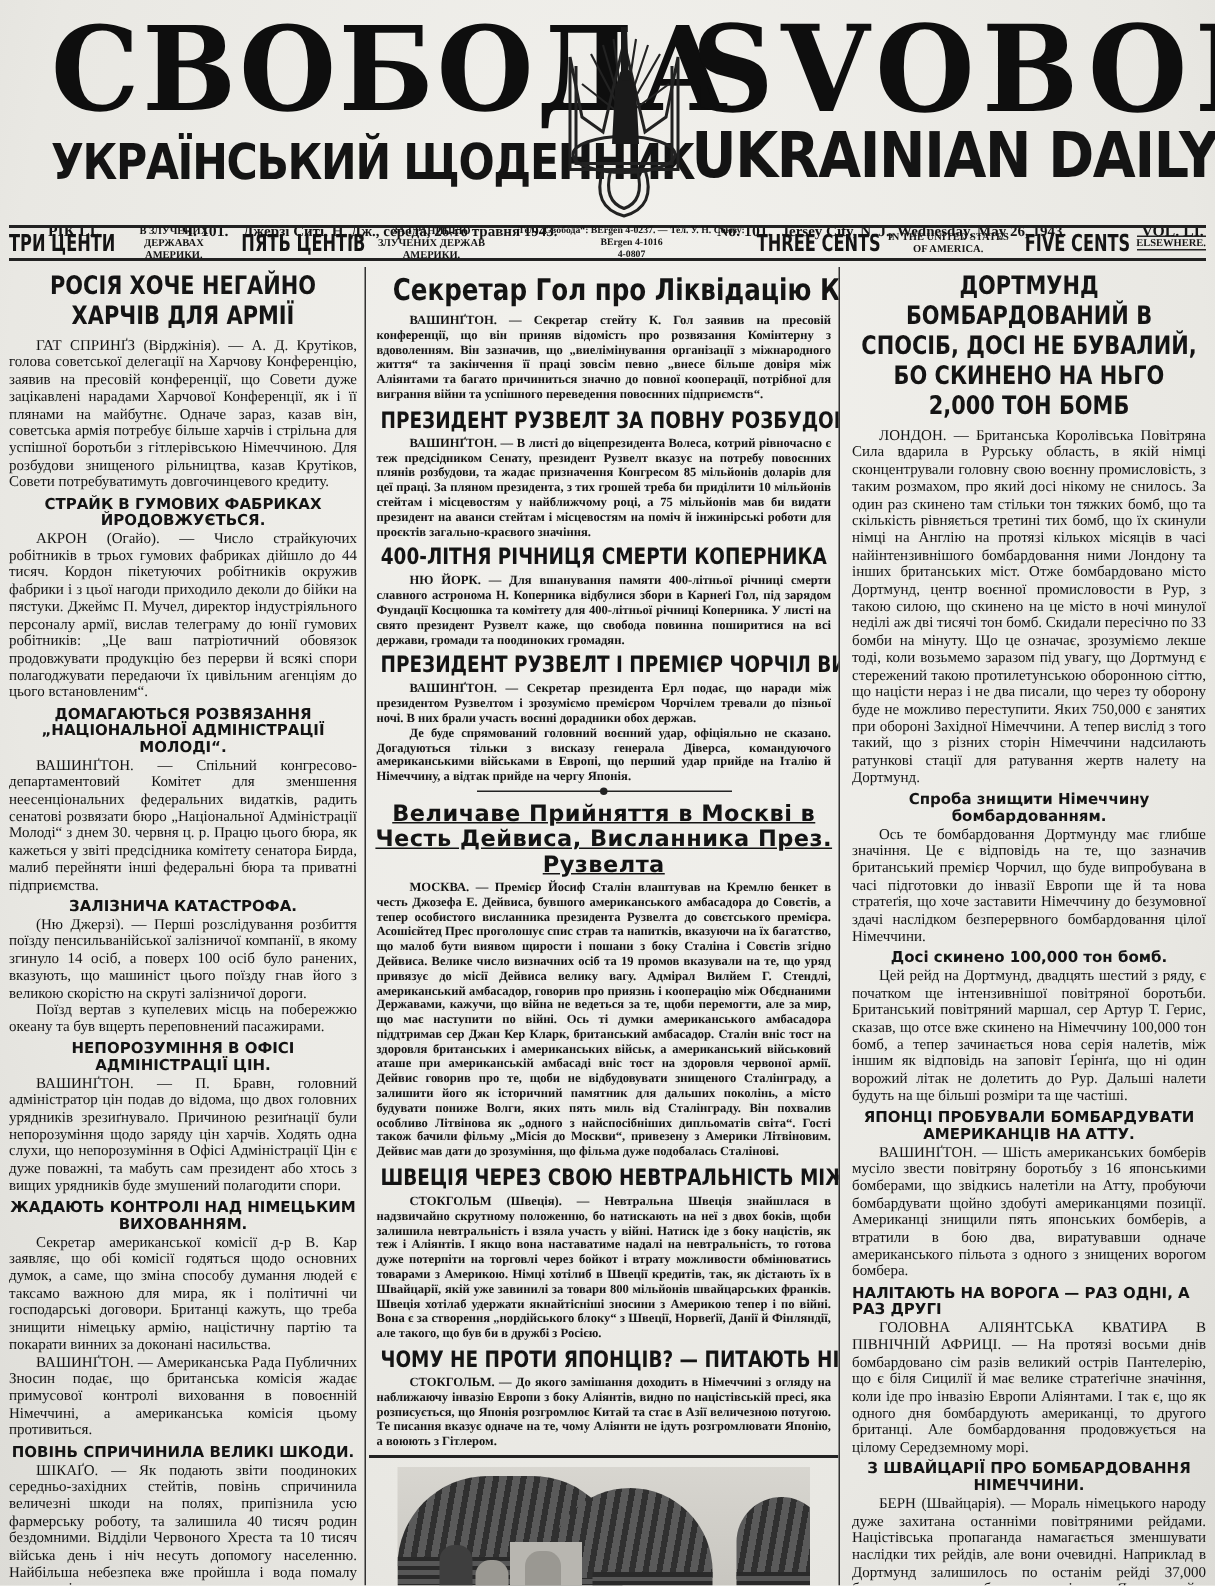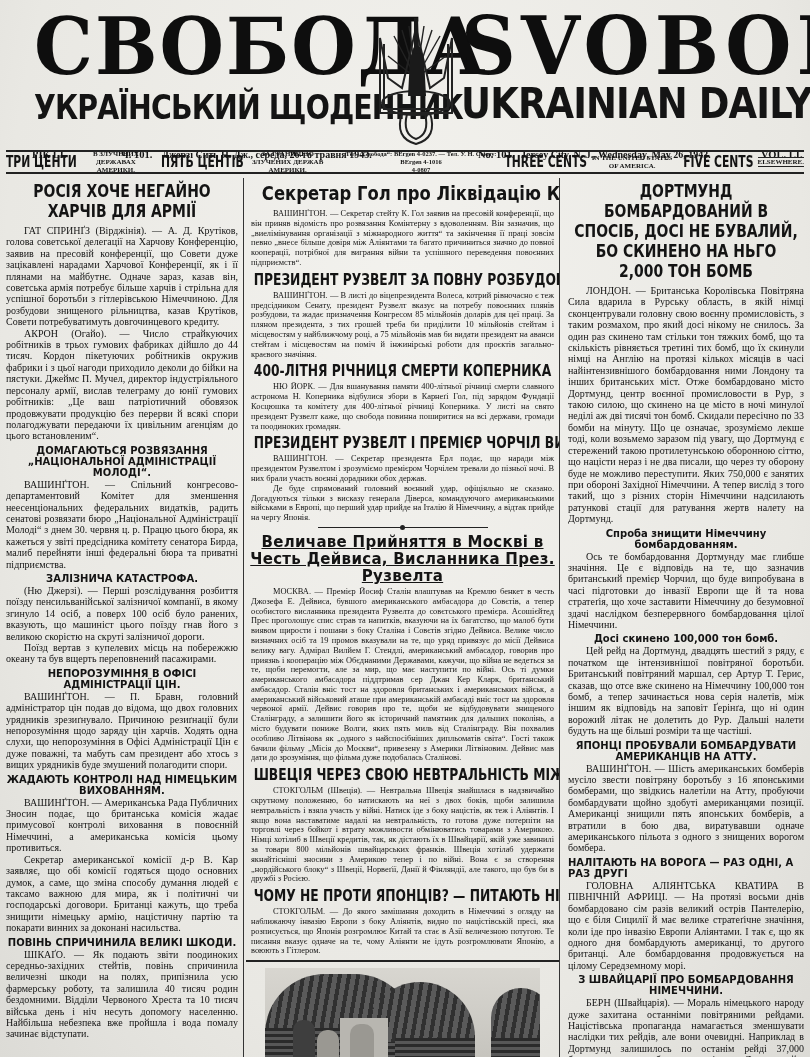--- a/index.html
+++ b/index.html
@@ -75,21 +75,21 @@
   }
   .hl-sm {
     font-family: "DejaVu Sans", sans-serif; font-weight: 700; text-align: center;
     font-size: 10px; line-height: 11px; margin: 3px 0 1px;
   }
   .hl-sm-l { text-align: left; }
   p.body {
     font-size: 10px; line-height: 11.4px; text-align: justify; text-indent: 18px;
     hyphens: auto;
   }
-  .col-mid p.body { font-size: 8.4px; line-height: 9.8px; font-weight: 400; text-indent: 22px; }
+  .col-mid p.body { font-size: 8.4px; line-height: 9.8px; font-weight: 700; text-indent: 22px; }
   .rule-orn { width: 170px; margin: 4px auto; border-top: 1px solid #222; position: relative; }
   .rule-orn::after { content: ""; position: absolute; left: 82px; top: -3px; width: 5px; height: 5px; background: #222; border-radius: 50%; }
   .hr-heavy { border-top: 2px solid #222; margin: 4px -5px; }
 
   .photo {
     margin: 6px 14px 3px; height: 190px; position: relative; overflow: hidden;
     background: linear-gradient(180deg, #d8d6d0 0%, #bdbbb5 70%, #e6e5e0 100%);
   }
   .hut {
     position: absolute; background:
@@ -163,39 +163,40 @@
   </div>
 
   <div class="cols">
 
     <div class="col col-left">
       <article>
         <h2 class="hl-big">РОСІЯ ХОЧЕ НЕГАЙНО ХАРЧІВ ДЛЯ АРМІЇ</h2>
         <p class="body">ГАТ СПРИНҐЗ (Вірджінія). — А. Д. Крутіков, голова советської делегації на Харчову Конференцію, заявив на пресовій конференції, що Совети дуже зацікавлені нарадами Харчової Конференції, як і її плянами на майбутнє. Одначе зараз, казав він, советська армія потребує більше харчів і стрільна для успішної боротьби з гітлерівською Німеччиною. Для розбудови знищеного рільництва, казав Крутіков, Совети потребуватимуть довгочинцевого кредиту.</p>
       </article>
       <article>
+        <h3 class="hl-sm">СТРАЙК В ГУМОВИХ ФАБРИКАХ ЙРОДОВЖУЄТЬСЯ.</h3>
         <p class="body">АКРОН (Огайо). — Число страйкуючих робітників в трьох гумових фабриках дійшло до 44 тисяч. Кордон пікетуючих робітників окружив фабрики і з цьої нагоди приходило деколи до бійки на пястуки. Джеймс П. Мучел, директор індустріяльного персоналу армії, вислав телеграму до юнії гумових робітників: „Це ваш патріотичний обовязок продовжувати продукцію без перерви й всякі спори полагоджувати передаючи їх цивільним агенціям до цього встановленим“.</p>
       </article>
       <article>
         <h3 class="hl-sm">ДОМАГАЮТЬСЯ РОЗВЯЗАННЯ „НАЦІОНАЛЬНОЇ АДМІНІСТРАЦІЇ МОЛОДІ“.</h3>
         <p class="body">ВАШИНҐТОН. — Спільний конгресово-департаментовий Комітет для зменшення неесенціональних федеральних видатків, радить сенатові розвязати бюро „Національної Адміністрації Молоді“ з днем 30. червня ц. р. Працю цього бюра, як кажеться у звіті предсідника комітету сенатора Бирда, малиб перейняти інші федеральні бюра та приватні підприємства.</p>
       </article>
       <article>
         <h3 class="hl-sm">ЗАЛІЗНИЧА КАТАСТРОФА.</h3>
         <p class="body">(Ню Джерзі). — Перші розслідування розбиття поїзду пенсильванійської залізничої компанії, в якому згинуло 14 осіб, а поверх 100 осіб було ранених, вказують, що машиніст цього поїзду гнав його з великою скорістю на скруті залізничої дороги.</p>
         <p class="body">Поїзд вертав з купелевих місць на побережжю океану та був вщерть переповнений пасажирами.</p>
       </article>
       <article>
         <h3 class="hl-sm">НЕПОРОЗУМІННЯ В ОФІСІ АДМІНІСТРАЦІЇ ЦІН.</h3>
         <p class="body">ВАШИНҐТОН. — П. Бравн, головний адміністратор цін подав до відома, що двох головних урядників зрезиґнувало. Причиною резиґнації були непорозуміння щодо заряду цін харчів. Ходять одна слухи, що непорозуміння в Офісі Адміністрації Цін є дуже поважні, та мабуть сам президент або хтось з вищих урядників буде змушений полагодити спори.</p>
       </article>
       <article>
         <h3 class="hl-sm">ЖАДАЮТЬ КОНТРОЛІ НАД НІМЕЦЬКИМ ВИХОВАННЯМ.</h3>
+        <p class="body">Секретар американської комісії д-р В. Кар заявляє, що обі комісії годяться щодо основних думок, а саме, що зміна способу думання людей є таксамо важною для мира, як і політичні чи господарські договори. Британці кажуть, що треба знищити німецьку армію, націстичну партію та покарати винних за доконані насильства.</p>
         <p class="body">ВАШИНҐТОН. — Американська Рада Публичних Зносин подає, що британська комісія жадає примусової контролі виховання в повоєнній Німеччині, а американська комісія цьому противиться.</p>
-        <p class="body">Секретар американської комісії д-р В. Кар заявляє, що обі комісії годяться щодо основних думок, а саме, що зміна способу думання людей є таксамо важною для мира, як і політичні чи господарські договори. Британці кажуть, що треба знищити німецьку армію, націстичну партію та покарати винних за доконані насильства.</p>
       </article>
       <article>
         <h3 class="hl-sm">ПОВІНЬ СПРИЧИНИЛА ВЕЛИКІ ШКОДИ.</h3>
         <p class="body">ШІКАҐО. — Як подають звіти поодиноких середньо-західних стейтів, повінь спричинила величезні шкоди на полях, припізнила усю фармерську роботу, та залишила 40 тисяч родин бездомними. Відділи Червоного Хреста та 10 тисяч війська день і ніч несуть допомогу населенню. Найбільша небезпека вже пройшла і вода помалу зачинає відступати.</p>
       </article>
 
     </div>
 
     <div class="col col-mid">
       <article>

